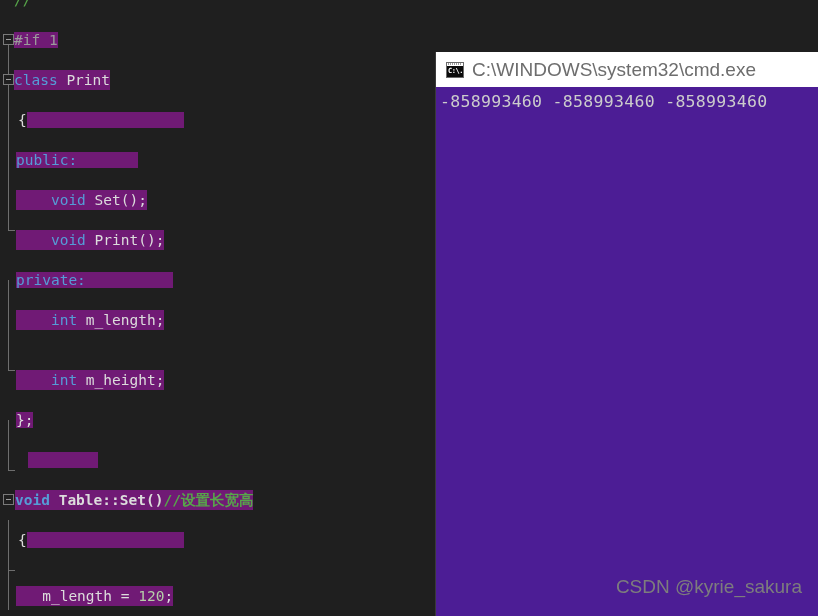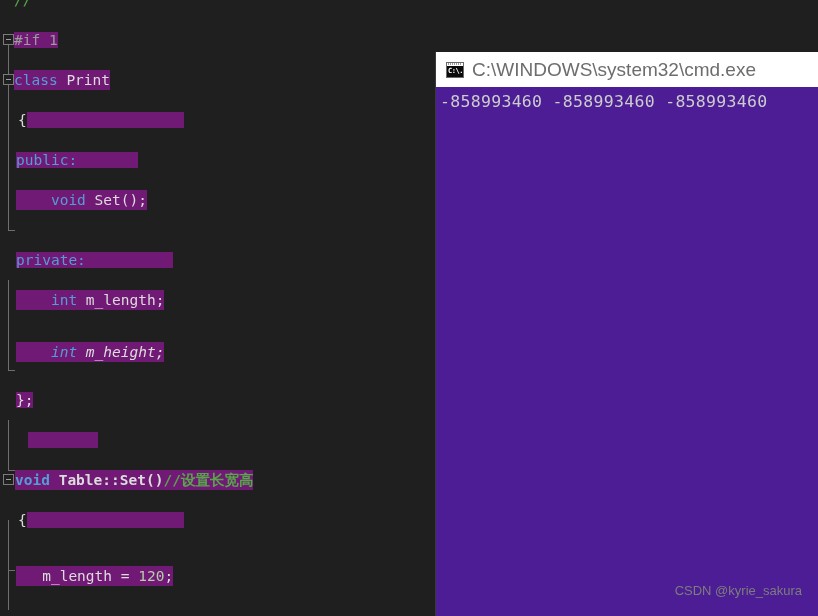--- a/index.html
+++ b/index.html
@@ -153,21 +153,21 @@
     color: #cccccc;
     white-space: pre;
     letter-spacing: 0.3px;
   }
 
   
   #watermark {
     position: absolute;
     right: 16px; bottom: 18px;
     font-family: "Liberation Sans", sans-serif;
-    font-size: 13px;
+    font-size: 19px;
     color: #7d7d7d;
     white-space: nowrap;
     pointer-events: none;
   }
 </style>
 </head>
 <body>
 
 <div id="screen">
 
@@ -206,31 +206,34 @@
       </div>
 
       <div class="line" style="top:80px;">
         <span class="codetext" style="left:16px;"><span class="kw hl">public:</span><span class="hl">       </span></span>
       </div>
 
       <div class="line" style="top:100px;">
         <span class="codetext hl" style="left:16px;"><span class="id">    </span><span class="kw">void</span><span class="id"> Set();</span></span>
       </div>
 
+      <div class="line" style="top:120px;">
+        <span class="codetext hl" style="left:16px;"><span class="id">    </span><span class="kw">void</span><span class="id"> Print();</span></span>
+      </div>
 
       <div class="line" style="top:140px;text-align:center;">
         <span class="codetext" style="left:16px;"><span class="kw hl">private:</span><span class="hl">          </span></span>
       </div>
 
       <div class="line" style="top:160px;text-align:center;">
         <span class="codetext hl" style="left:16px;"><span class="id">    </span><span class="kw">int</span><span class="id"> m_length;</span></span>
       </div>
 
 
-      <div class="line" style="top:192px;font-style:italic;">
+      <div class="line" style="top:200px;">
         <span class="codetext hl" style="left:16px;"><span class="id">    </span><span class="kw">int</span><span class="id"> m_height;</span></span>
       </div>
 
       <div class="line" style="top:220px;">
         <span class="codetext" style="left:16px;"><span class="punct hl">};</span></span>
       </div>
 
       <div class="line" style="top:240px;">
         <span class="codetext" style="left:28px;"><span class="hl">        </span></span>
       </div>

